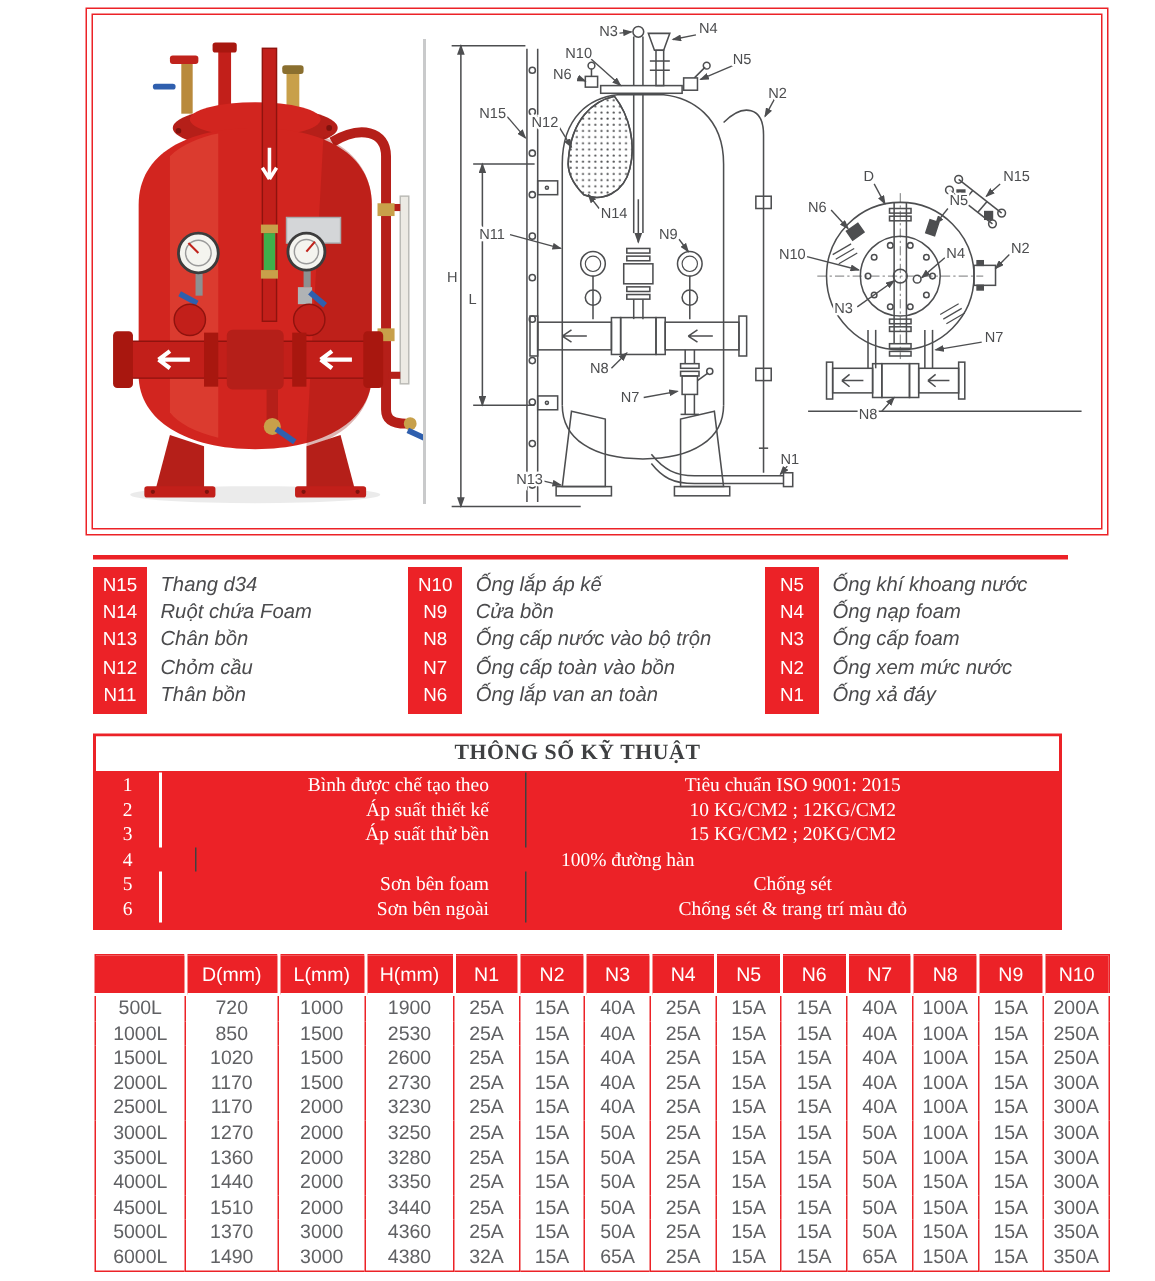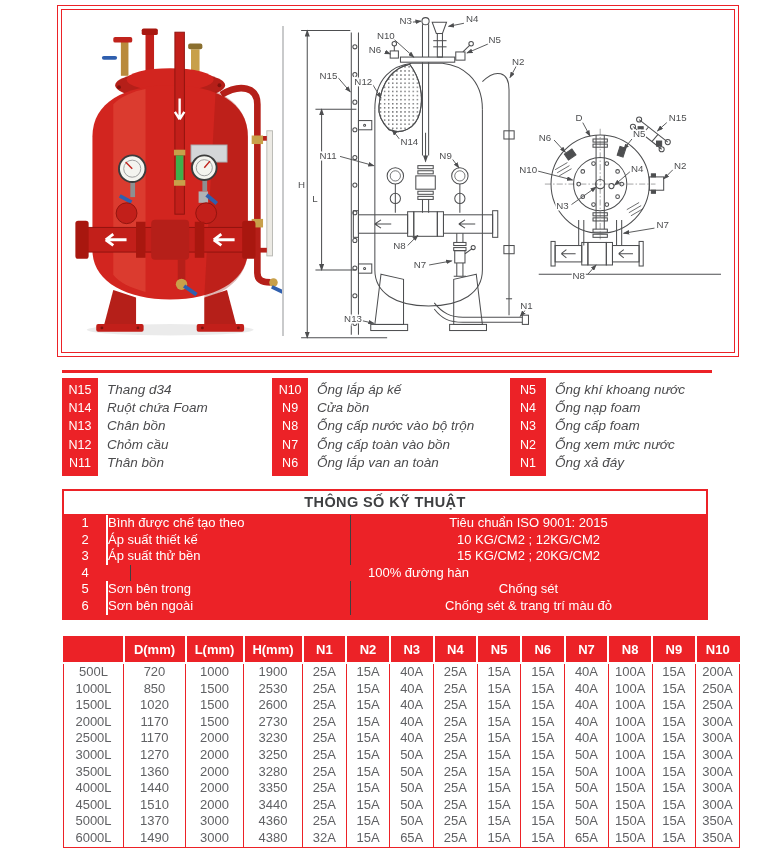--- a/index.html
+++ b/index.html
@@ -23,34 +23,34 @@
   .lg{display:flex;}
   .lg0{width:198px;}.lg1{width:226px;}.lg2{width:204px;}
   .lg-codes{width:36px;background:#EC2227;color:#fff;text-align:center;
             font-size:12.5px;padding:3px 0;}
   .lg-code{line-height:18.4px;}
   .lg-labels{flex:1;padding-left:9px;color:#4B4B4D;font-size:13.5px;padding-top:3px;font-style:italic;}
   .lg-label{line-height:18.4px;white-space:nowrap;}
 
   
   .specs{position:absolute;left:62px;top:489px;width:646px;
-         border:2px solid #EC2227;box-sizing:border-box;}
+         border:2px solid #EC2227;box-sizing:border-box;font-family:Liberation Serif, serif;}
   .specs-title{background:#fff;color:#3F4042;font-weight:bold;font-size:14.5px;
          text-align:center;line-height:23px;letter-spacing:.4px;}
   .specs-body{background:#EC2227;color:#fff;font-size:13px;padding:1px 0 3px 0;}
   .spec-row{display:flex;line-height:16.6px;}
   .spec-no{width:42px;text-align:center;}
-  .spec-name{width:218px;text-align:left;border-left:2px solid #fff;}
+  .spec-name{width:218px;text-align:right;border-left:2px solid #fff;}
   .spec-value{flex:1;text-align:center;border-left:1px solid #404040;margin-left:24px;}
 
   
   .size{position:absolute;left:63px;top:636px;width:676px;}
   .size table{border-collapse:collapse;width:100%;table-layout:fixed;
               border:1.5px solid #EC2227;}
-  .size th{background:#EC2227;color:#fff;font-weight:bold;font-size:13px;
+  .size th{background:#EC2227;color:#fff;font-weight:normal;font-size:13px;
            height:25px;border-left:2.5px solid #fff;border-bottom:2px solid #fff;
            padding:0;}
   .size th:first-child{border-left:1.5px solid #EC2227;}
   .size td{color:#606164;font-size:13px;text-align:center;height:16.6px;
            line-height:16.6px;border-left:1.5px solid #EC2227;padding:0;
            white-space:nowrap;}
   col.c1{width:60px;}col.cD{width:62px;}col.cL{width:58px;}col.cH{width:59px;}
   col.cN{width:43.7px;}
 
   
@@ -463,21 +463,21 @@
         <div class="spec-no">3</div>
         <div class="spec-name">Áp suất thử bền</div>
         <div class="spec-value">15 KG/CM2  ;  20KG/CM2</div>
       </div>
       <div class="spec-row">
         <div class="spec-no">4</div>
         <div class="spec-value">100% đường hàn</div>
       </div>
       <div class="spec-row">
         <div class="spec-no">5</div>
-        <div class="spec-name">Sơn bên trong</div>
+        <div class="spec-name">Sơn bên foam</div>
         <div class="spec-value">Chống sét</div>
       </div>
       <div class="spec-row">
         <div class="spec-no">6</div>
         <div class="spec-name">Sơn bên ngoài</div>
         <div class="spec-value">Chống sét &amp;  trang trí màu đỏ</div>
       </div>
     </div>
   </div>
 

